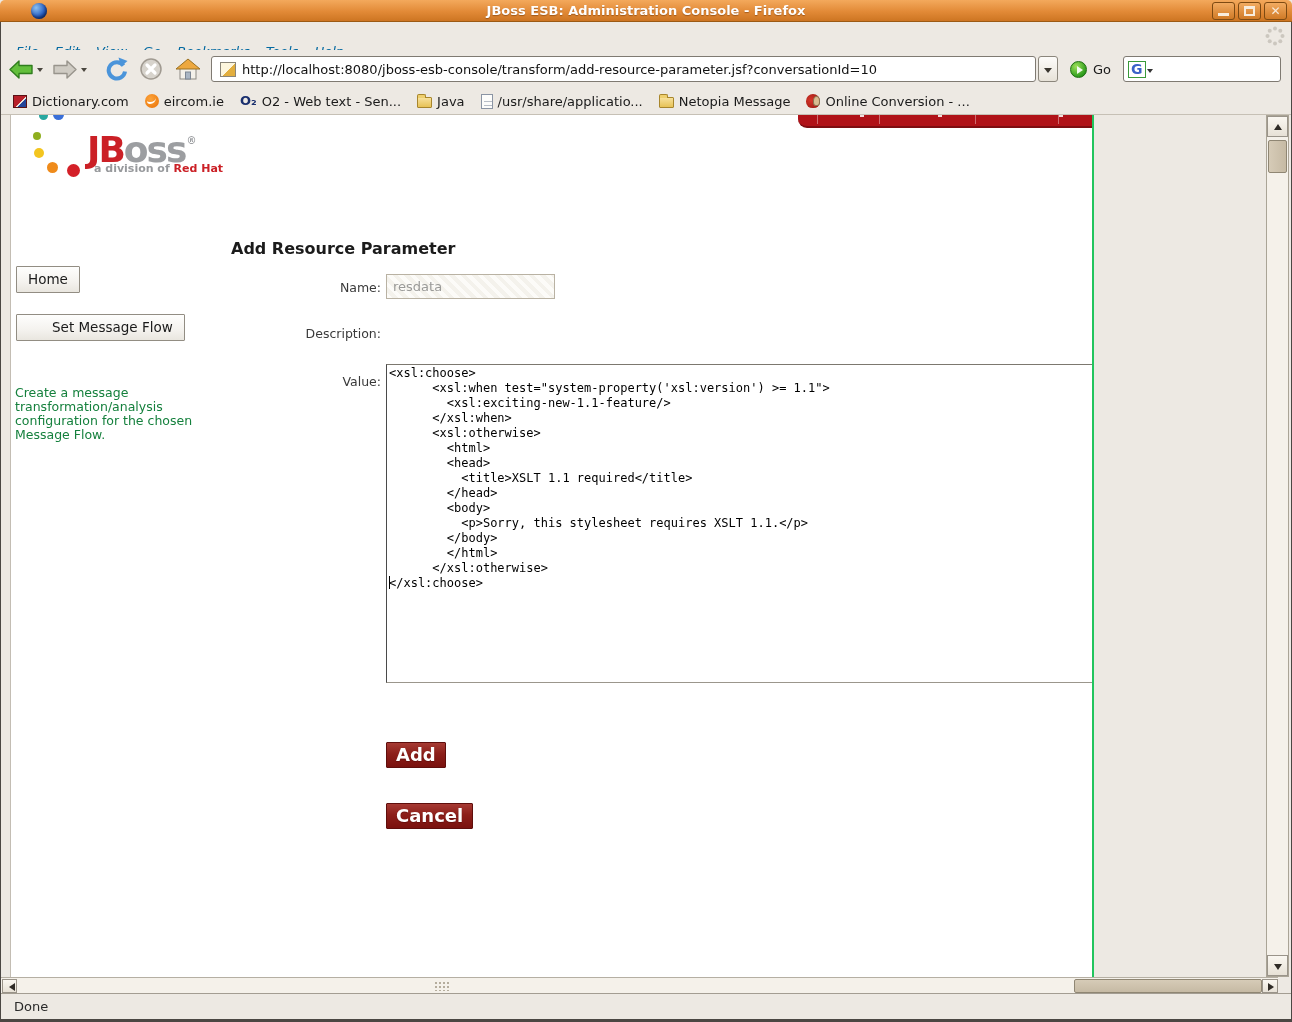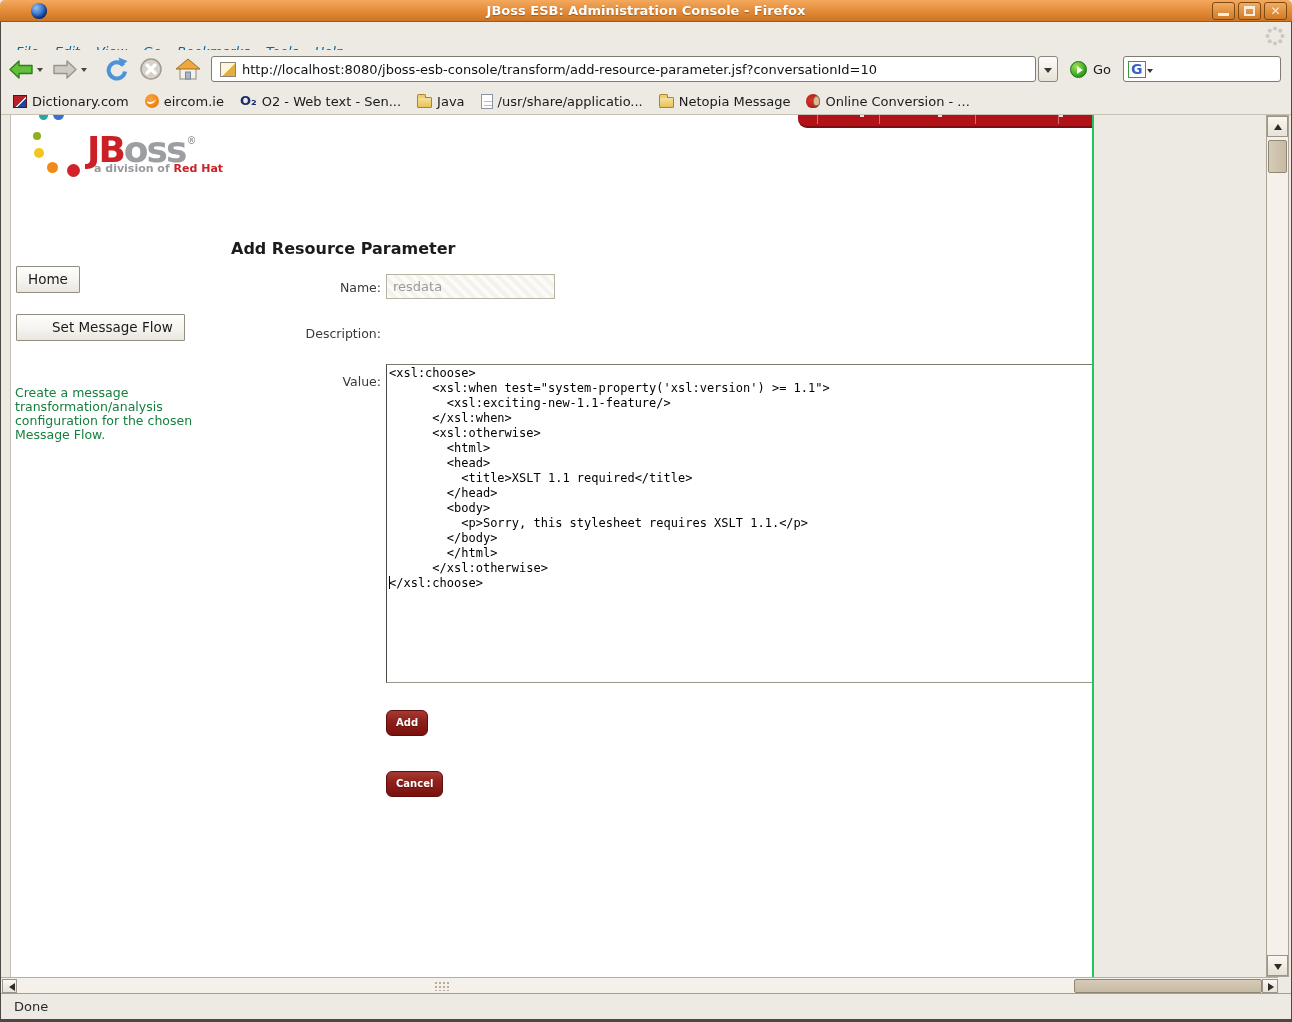--- a/index.html
+++ b/index.html
@@ -143,25 +143,26 @@
   .value-area {
     position:absolute; left:375px; top:249px; width:719px; height:319px;
     border:1px solid #9b968c; border-left-color:#4a4a4a; border-top-color:#7c786f;
     padding:1px 2px; background:#fff; resize:none; overflow:hidden; outline:none;
     font-family:"DejaVu Sans Mono", monospace; font-size:12px; line-height:15px;
     white-space:pre; color:#000;
   }
   .caret { position:absolute; left:378px; top:461px; width:1px; height:13px; background:#000; }
 
   .red-btn {
-    position:absolute; height:26px; padding:0 9px; font-size:10px; font-weight:bold; color:#fff;
+    position:absolute; height:26px; padding:0 9px; font-size:18px; font-weight:bold; color:#fff;
     font-family:"DejaVu Sans",sans-serif; line-height:24px;
     background:linear-gradient(180deg,#a63a33 0%,#8c1f1a 45%,#7a110e 100%);
-    border:1px solid #5f0e0c; border-radius:6px; cursor:default;
+    border:1px solid #5f0e0c; border-radius:1px; cursor:default;
     text-shadow:0 1px 1px rgba(60,0,0,.4);
+    margin-top:32px;
   }
 
   
   .vscroll { position:absolute; left:1266px; top:115px; width:23px; height:862px; background:#f5f1ea; border:1px solid #aaa496; }
   .sb-btn { position:absolute; background:linear-gradient(180deg,#faf7f1,#e7e1d6); border:1px solid #9a948a; }
   .sb-btn i { position:absolute; border:4px solid transparent; }
   .vs-up { left:0px; top:0px; width:21px; height:21px; }
   .vs-up i { left:6px; top:3px; border-bottom:6px solid #2f2b26; }
   .vs-down { left:0px; top:839px; width:21px; height:21px; }
   .vs-down i { left:6px; top:8px; border-top:6px solid #2f2b26; }

